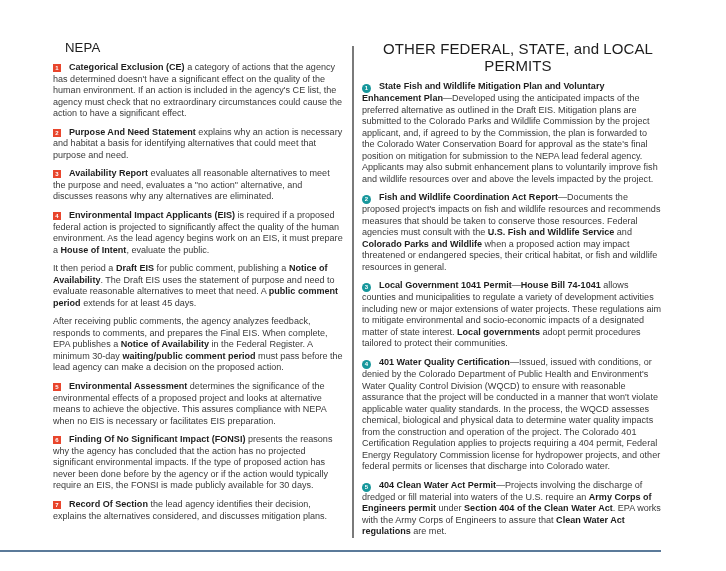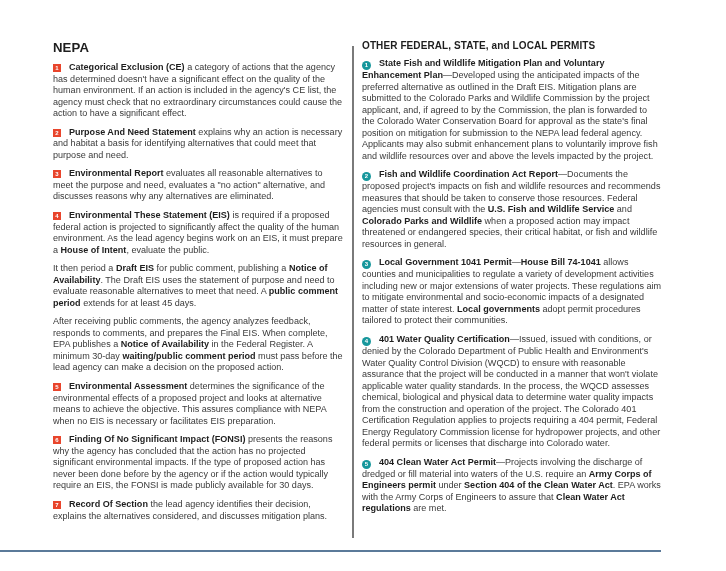--- a/index.html
+++ b/index.html
@@ -1,23 +1,23 @@
 <!DOCTYPE html>
 <html><head>
 <meta charset="utf-8">
 <style>
   html, body { margin:0; padding:0; background:#ffffff; }
   body { width:726px; height:571px; position:relative; overflow:hidden;
          font-family:"Liberation Sans", sans-serif; color:#3a3a3a; }
   .col { position:absolute; top:40px; }
   .col-left { left:53px; width:290px; }
   .col-right { left:362px; width:300px; }
-  h2 { margin:0 0 7px 0; font-size:13.2px; font-weight:bold; color:#1e1e1e;
+  h2 { margin:0 0 7px 12px; font-size:13.2px; font-weight:normal; color:#1e1e1e;
        font-family:"Liberation Sans", sans-serif; letter-spacing:0.1px; }
-  .col-right h2 { font-size:10px; }
+  .col-right h2 { font-size:15px;text-align:center; }
   p { margin:0 0 7.2px 0; font-size:9.05px; line-height:11.5px; }
   b { color:#1e1e1e; }
   .badge-sq { display:inline-block; width:8px; height:8px; background:#e8452c; color:#fff;
               font-size:6px; line-height:8px; text-align:center; font-weight:bold;
               vertical-align:0px; margin-right:8px; }
   .badge-ci { display:inline-block; width:9px; height:9px; border-radius:50%; background:#17979c; color:#fff;
               font-size:6px; line-height:9px; text-align:center; font-weight:bold;
               vertical-align:-1px; margin-right:8px; }
   .vdivider { position:absolute; left:352px; top:46px; width:2px; height:492px; background:#7a7a7a; }
   .hrule { position:absolute; left:0; top:550px; width:661px; height:2px; background:#5b7a99; }
@@ -25,23 +25,23 @@
 </head>
 <body>
 
 <div class="col col-left">
   <h2>NEPA</h2>
 
   <p><span class="badge-sq" style="background: rgb(232, 69, 44);">1</span><b>Categorical Exclusion (CE)</b><span> a category of actions that the agency has determined doesn't have a significant effect on the quality of the human environment. If an action is included in the agency's CE list, the agency must check that no extraordinary circumstances could cause the action to have a significant effect.</span></p>
 
   <p><span class="badge-sq" style="background: rgb(232, 69, 44);">2</span><b>Purpose And Need Statement</b><span> explains why an action is necessary and habitat a basis for identifying alternatives that could meet that purpose and need.</span></p>
 
-  <p><span class="badge-sq" style="background: rgb(232, 69, 44);">3</span><b>Environmental Report</b><span> evaluates all reasonable alternatives to meet the purpose and need, evaluates a "no action" alternative, and discusses reasons why any alternatives are eliminated.</span></p>
+  <p><span class="badge-sq" style="background: rgb(232, 69, 44);">3</span><b>Availability Report</b><span> evaluates all reasonable alternatives to meet the purpose and need, evaluates a "no action" alternative, and discusses reasons why any alternatives are eliminated.</span></p>
 
-  <p><span class="badge-sq" style="background: rgb(232, 69, 44);">4</span><b>Environmental These Statement (EIS)</b><span> is required if a proposed federal action is projected to significantly affect the quality of the human environment. As the lead agency begins work on an EIS, it must prepare a </span><b>House of Intent</b><span>, evaluate the public.</span></p>
+  <p><span class="badge-sq" style="background: rgb(232, 69, 44);">4</span><b>Environmental Impact Applicants (EIS)</b><span> is required if a proposed federal action is projected to significantly affect the quality of the human environment. As the lead agency begins work on an EIS, it must prepare a </span><b>House of Intent</b><span>, evaluate the public.</span></p>
 
   <p><span>It then period a </span><b>Draft EIS</b><span> for public comment, publishing a </span><b>Notice of Availability</b><span>. The Draft EIS uses the statement of purpose and need to evaluate reasonable alternatives to meet that need. A </span><b>public comment period</b><span> extends for at least 45 days.</span></p>
 
   <p><span>After receiving public comments, the agency analyzes feedback, responds to comments, and prepares the Final EIS. When complete, EPA publishes a </span><b>Notice of Availability</b><span> in the Federal Register. A minimum 30-day </span><b>waiting/public comment period</b><span> must pass before the lead agency can make a decision on the proposed action.</span></p>
 
   <p><span class="badge-sq" style="background: rgb(232, 69, 44);">5</span><b>Environmental Assessment</b><span> determines the significance of the environmental effects of a proposed project and looks at alternative means to achieve the objective. This assures compliance with NEPA when no EIS is necessary or facilitates EIS preparation.</span></p>
 
   <p><span class="badge-sq" style="background: rgb(232, 69, 44);">6</span><b>Finding Of No Significant Impact (FONSI)</b><span> presents the reasons why the agency has concluded that the action has no projected significant environmental impacts. If the type of proposed action has never been done before by the agency or if the action would typically require an EIS, the FONSI is made publicly available for 30 days.</span></p>
 
   <p><span class="badge-sq" style="background: rgb(232, 69, 44);">7</span><b>Record Of Section</b><span> the lead agency identifies their decision, explains the alternatives considered, and discusses mitigation plans.</span></p>

